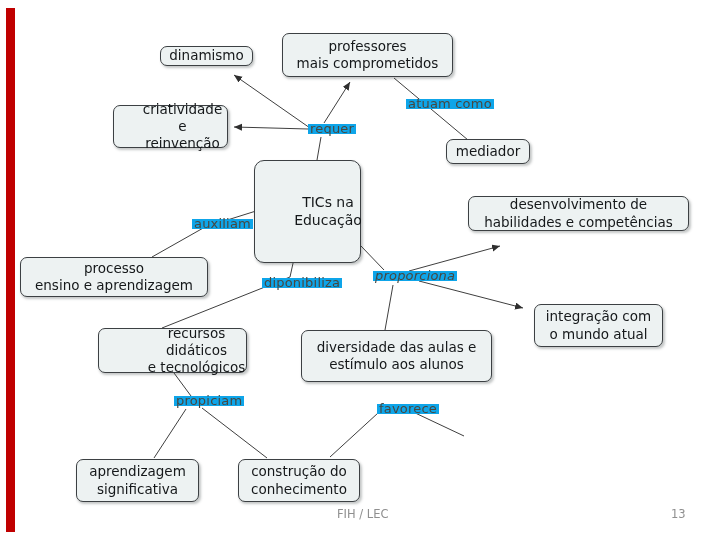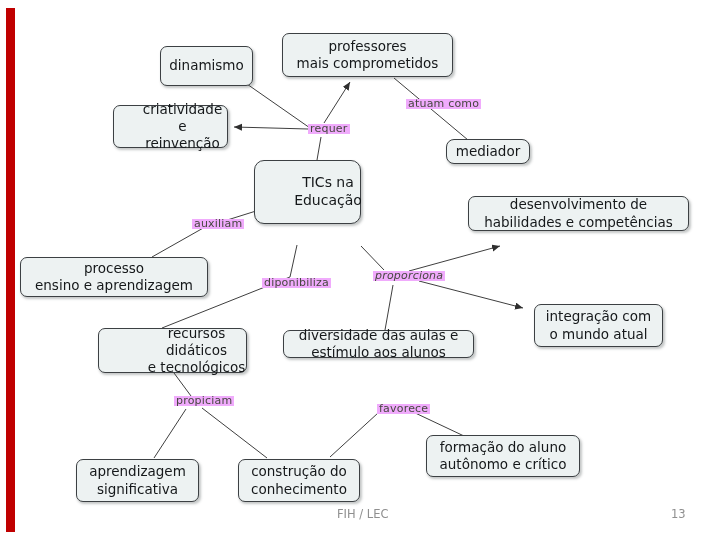--- a/index.html
+++ b/index.html
@@ -15,22 +15,22 @@
   .node{
     position:absolute;z-index:3;box-sizing:border-box;
     background:#edf2f2;border:1px solid #3c4043;border-radius:7px;
     box-shadow:1.5px 2px 2.5px rgba(60,70,70,0.30);
     display:flex;align-items:center;justify-content:center;
     text-align:center;color:#15181a;font-size:13.5px;line-height:1.28;
   }
   .node span{white-space:pre-line;}
   .node.big{border-radius:10px;font-size:14px;}
   .link-label{
-    position:absolute;z-index:4;background:#f0abfc;color:#474740;
-    font-size:11px;line-height:10px;padding:0 2px;white-space:nowrap;
+    position:absolute;z-index:4;background:#0ea5e9;color:#474740;
+    font-size:13px;line-height:10px;padding:0 2px;white-space:nowrap;
     letter-spacing:0.2px;
   }
   .footer-text{
     position:absolute;z-index:3;color:#8f8f8f;font-size:11.5px;white-space:nowrap;
   }
 </style>
 </head>
 <body>
 
 <div id="slide">
@@ -56,82 +56,78 @@
       <line x1="419" y1="281" x2="523" y2="308" marker-end="url(#arw)"></line>
       <line x1="393" y1="285" x2="385" y2="330"></line>
       <line x1="174" y1="373" x2="191" y2="396"></line>
       <line x1="186" y1="409" x2="154" y2="458"></line>
       <line x1="202" y1="408" x2="267" y2="458"></line>
       <line x1="378" y1="413" x2="330" y2="457"></line>
       <line x1="411" y1="411" x2="464" y2="436"></line>
     </g>
   </svg>
 
-  <div class="node" style="left:160px;top:46px;width:93px;height:40px;">
+  <div class="node" style="left:160px;top:46px;width:93px;height:20px;">
     <span>dinamismo</span>
   </div>
 
   <div class="node" style="left:282px;top:33px;width:171px;height:44px;">
     <span>professores
 mais comprometidos</span>
   </div>
 
   <div class="node" style="left:113px;top:105px;width:115px;height:43px;padding-left:24px;">
     <span>criatividade e
 reinvenção</span>
   </div>
 
-  <div class="node" style="left:446px;top:139px;width:84px;height:25px;border-radius:8px;">
+  <div class="node" style="left:446px;top:139px;width:84px;height:25px;">
     <span>mediador</span>
   </div>
 
-  <div class="node big" style="left:254px;top:160px;width:107px;height:64px;padding-left:41px;">
+  <div class="node big" style="left:254px;top:160px;width:107px;height:103px;padding-left:41px;">
     <span>TICs na
 Educação</span>
   </div>
 
   <div class="node" style="left:468px;top:196px;width:221px;height:35px;justify-content:center;">
     <span>desenvolvimento de
 habilidades e competências</span>
   </div>
 
   <div class="node" style="left:20px;top:257px;width:188px;height:40px;">
     <span>processo
 ensino e aprendizagem</span>
   </div>
 
   <div class="node" style="left:98px;top:328px;width:149px;height:45px;padding-left:48px;">
     <span>recursos didáticos
 e tecnológicos</span>
   </div>
 
-  <div class="node" style="left:283px;top:330px;width:191px;height:28px;">
+  <div class="node" style="left:301px;top:330px;width:191px;height:52px;">
     <span>diversidade das aulas e
 estímulo aos alunos</span>
   </div>
 
   <div class="node" style="left:534px;top:304px;width:129px;height:43px;">
     <span>integração com
 o mundo atual</span>
   </div>
 
   <div class="node" style="left:76px;top:459px;width:123px;height:43px;">
     <span>aprendizagem
 significativa</span>
   </div>
 
   <div class="node" style="left:238px;top:459px;width:122px;height:43px;">
     <span>construção do
 conhecimento</span>
   </div>
 
-  <div class="node" style="left:426px;top:435px;width:154px;height:42px;">
-    <span>formação do aluno
-autônomo e crítico</span>
-  </div>
 
   <div class="link-label" style="left:308px;top:124px;">requer</div>
   <div class="link-label" style="left:406px;top:99px;">atuam como</div>
   <div class="link-label" style="left:192px;top:219px;">auxiliam</div>
   <div class="link-label" style="left:262px;top:270px;margin-top:8px;">diponibiliza</div>
   <div class="link-label" style="left:373px;top:271px;font-style:italic;">proporciona</div>
   <div class="link-label" style="left:174px;top:396px;">propiciam</div>
   <div class="link-label" style="left:377px;top:404px;">favorece</div>
 
   <div class="footer-text" style="left:337px;top:507px;">FIH / LEC</div>

